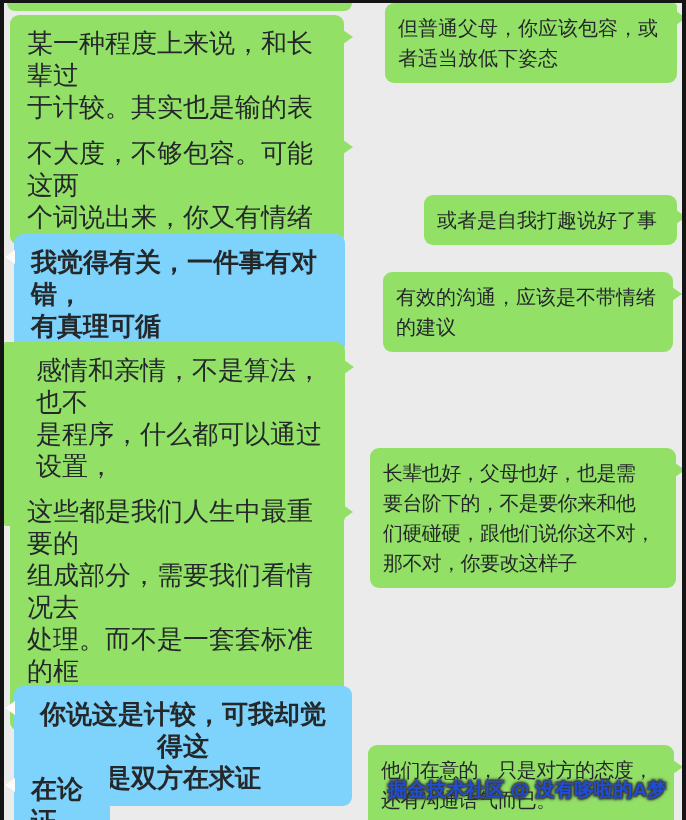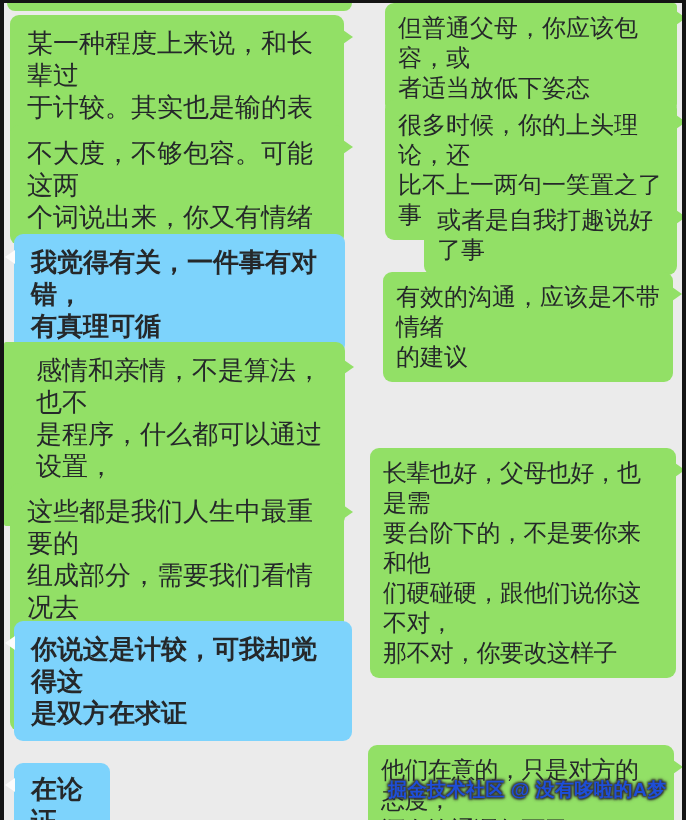--- a/index.html
+++ b/index.html
@@ -30,21 +30,21 @@
   .bubble .txt{
     display:block;
     white-space:pre-wrap;
     word-break:break-all;
   }
   .green{background:#92e066;}
   .white{background:#7dd3fc;font-weight:bold;}
 
   
   .col-l{font-size:26px;line-height:32px;padding:12px 17px;}
-  .col-r{font-size:24px;line-height:30px;padding:10px 13px;}
+  .col-r{font-size:20px;line-height:30px;padding:10px 13px;}
 
   
   .tail{position:absolute;width:0;height:0;z-index:2;}
   .tail-r{
     right:-9px;top:15px;
     border-top:7px solid transparent;
     border-bottom:7px solid transparent;
     border-left:10px solid #92e066;
   }
   .tail-l{
@@ -62,21 +62,21 @@
 
   
   .b-l0{left:10px;top:15px;width:334px;}
   .b-l1{left:10px;top:125px;width:334px;}
   .b-l2{left:14px;top:234px;width:331px;}
   .b-l2 .tail-l{top:16px;}
   .b-l3{left:4px;top:342px;width:341px;border-radius:2px 9px 9px 2px;padding-left:32px;}
   .b-l3 .tail-r{top:18px;}
   .b-l4{left:10px;top:483px;width:334px;}
   .b-l4 .tail-r{top:22px;}
-  .b-l5{left:14px;top:621px;width:338px;}
+  .b-l5{left:14px;top:686px;width:338px;text-align:center;}
   .b-l6{left:14px;top:763px;width:96px;padding:10px 17px;}
 
   
   .b-r0{left:385px;top:3px;width:292px;border-top-right-radius:4px;}
   .b-r0 .tail-r{top:8px;}
   .b-r1{left:385px;top:100px;width:292px;}
   .b-r2{left:424px;top:195px;width:253px;}
   .b-r3{left:383px;top:272px;width:290px;}
   .b-r4{left:446px;top:378px;width:227px;}
   .b-r5{left:370px;top:448px;width:306px;}
@@ -150,25 +150,20 @@
     <span class="tail tail-l"></span>
     <span class="txt">在论证</span>
   </div>
 
   <div class="bubble green col-r b-r0">
     <span class="tail tail-r"></span>
     <span class="txt">但普通父母，你应该包容，或
 者适当放低下姿态</span>
   </div>
 
-  <div class="bubble green col-r b-r1">
-    <span class="tail tail-r"></span>
-    <span class="txt">很多时候，你的上头理论，还
-比不上一两句一笑置之了事</span>
-  </div>
 
   <div class="bubble green col-r b-r2">
     <span class="tail tail-r"></span>
     <span class="txt">或者是自我打趣说好了事</span>
   </div>
 
   <div class="bubble green col-r b-r3">
     <span class="tail tail-r"></span>
     <span class="txt">有效的沟通，应该是不带情绪
 的建议</span>

